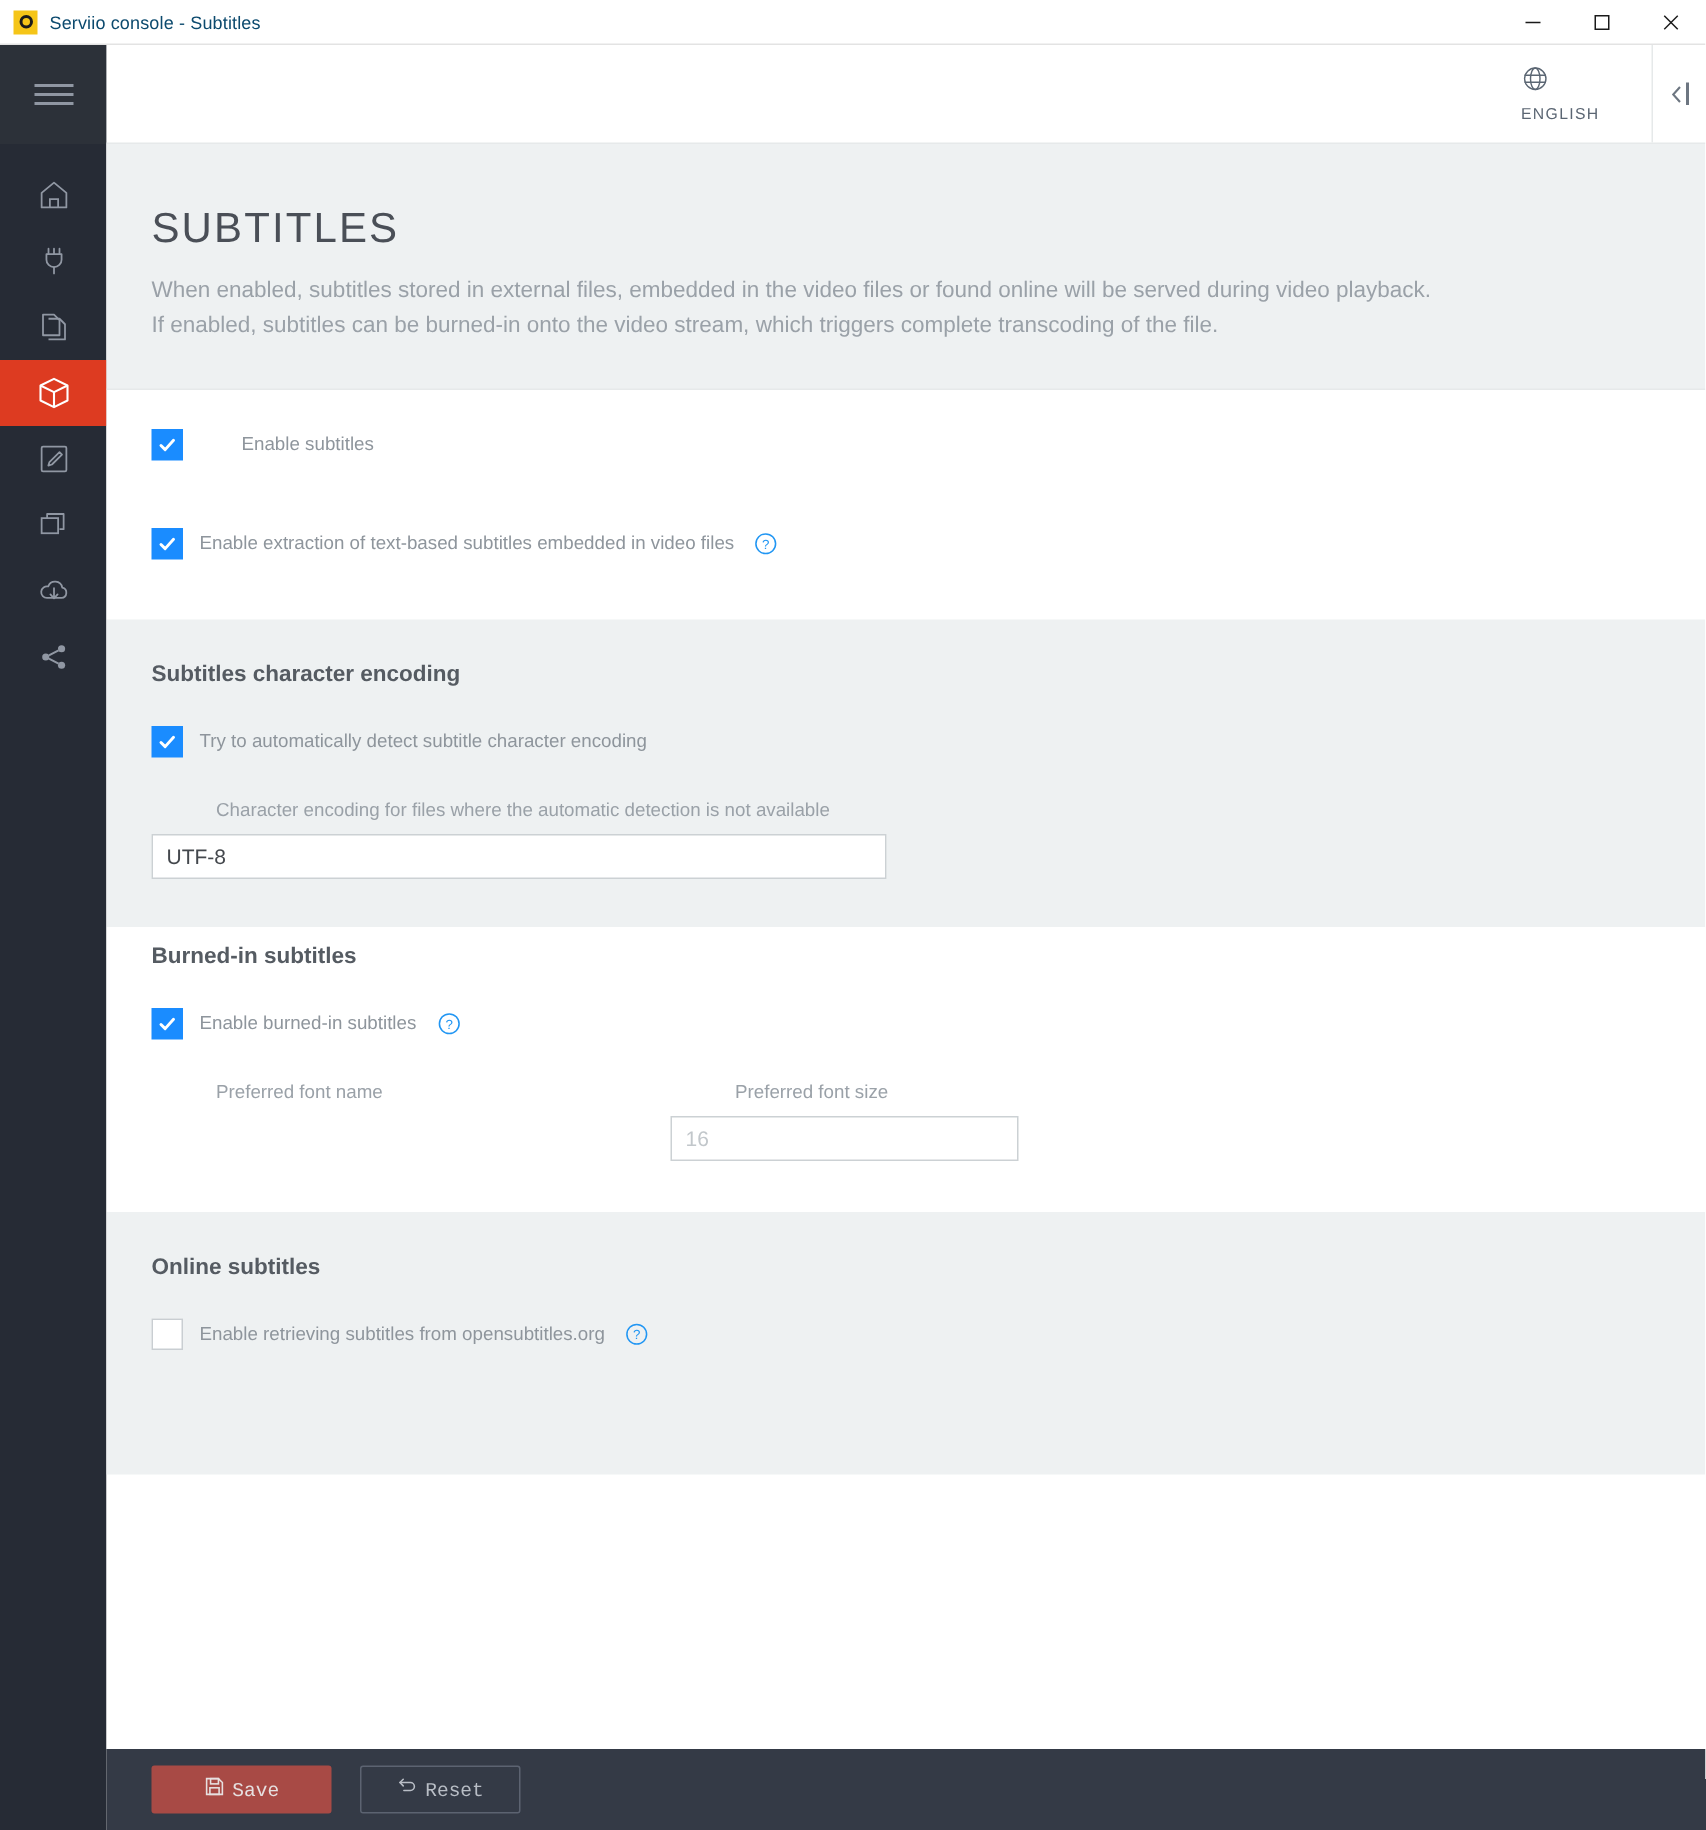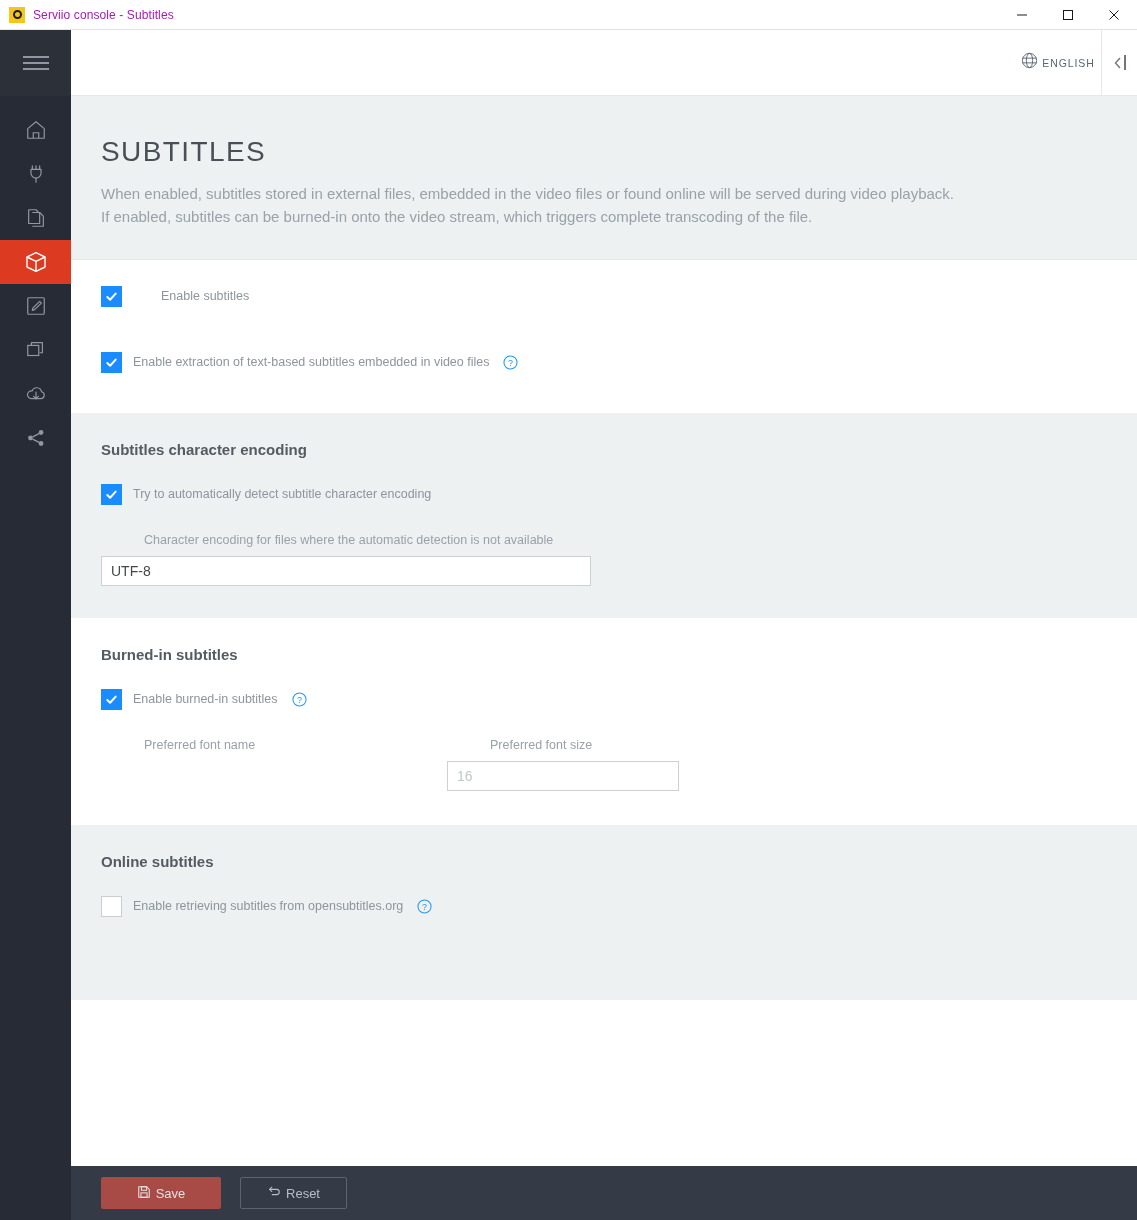--- a/index.html
+++ b/index.html
@@ -22,21 +22,21 @@
     width: 16px; height: 16px; margin-left: 9px; margin-right: 8px;
     background: #f5c518;
     display: flex; align-items: center; justify-content: center;
     flex: none;
   }
   .title-icon .ring {
     width: 9px; height: 9px; border-radius: 50%;
     border: 2.5px solid #1b1b1b;
   }
   .title-text {
-    font-size: 12px; color: #a21caf; letter-spacing: .1px;
+    font-size: 12px; color: #0c4a6e; letter-spacing: .1px;
   }
   .win-controls { margin-left: auto; display: flex; height: 30px; }
   .win-btn {
     width: 46px; height: 30px;
     display: flex; align-items: center; justify-content: center;
   }
   .win-btn svg { display: block; }
 
   
   .shell { display: flex; height: 1190px; width: 1137px; }
@@ -65,22 +65,22 @@
   .nav-item.active .ic { stroke: #ffffff; }
 
   
   .panel { flex: 1; display: flex; flex-direction: column; min-width: 0; }
 
   .topbar {
     height: 66px; background: #ffffff; border-bottom: 1px solid #e6e9ea;
     display: flex; align-items: stretch; justify-content: flex-end;
   }
   .lang {
-    width: 88px; display: flex; flex-direction: row;
-    align-items: center; justify-content: center; gap: 3px;
+    width: 88px; display: flex; flex-direction: column;
+    align-items: flex-start; justify-content: center; gap: 3px;
     border-right: 1px solid #e6e9ea;
   }
   .lang-label { font-size: 10.5px; color: #5b6673; letter-spacing: .9px; }
   .collapse {
     width: 35px; display: flex; align-items: center; justify-content: center;
   }
   .collapse .glyph { display: flex; align-items: center; gap: 1px; }
   .collapse .bar { width: 2px; height: 15px; background: #6d7681; }
 
   .content { flex: 1; overflow: hidden; background: #ffffff; }
@@ -144,21 +144,21 @@
   }
 
   
   .actionbar {
     height: 54px; background: #343a46;
     display: flex; align-items: center; padding-left: 30px; gap: 19px;
     flex: none;
   }
   .btn {
     height: 32px; display: flex; align-items: center; justify-content: center;
-    gap: 5px; font-size: 13px; font-family: Liberation Sans, sans-serif;
+    gap: 5px; font-size: 13px; font-family: Liberation Mono, monospace;
     cursor: pointer; border-radius: 2px;
   }
   .btn-save {
     width: 120px; background: #a84a45; color: #e6e0e0; border: none;
   }
   .btn-reset {
     width: 107px; background: transparent; color: #b9bec6;
     border: 1px solid #5c6371;
   }
 </style>
@@ -334,21 +334,21 @@
           <span class="cblabel">Try to automatically detect subtitle character encoding</span>
         </div>
         <div style="margin-top:28px;">
           <div class="field-label">Character encoding for files where the automatic detection is not available</div>
           <div style="width:490px;">
             <input class="txt" type="text" value="UTF-8" style="">
           </div>
         </div>
       </div>
 
-      <div class="section plain" style="padding:28px 30px 34px 30px;">
+      <div class="section plain" style="padding:11px 30px 34px 30px;">
         <h2>Burned-in subtitles</h2>
         <div class="cbrow">
           <span class="cbox on">
             <svg class="tick" width="13" height="13" viewBox="0 0 14 14" fill="none" stroke="#ffffff" stroke-width="2.1" stroke-linecap="round" stroke-linejoin="round">
                 <polyline points="2.5,7.5 5.5,10.5 11.5,3.8"></polyline>
               </svg>
           </span>
           <span class="cblabel">Enable burned-in subtitles</span>
           <span class="help">
             <svg width="15" height="15" viewBox="0 0 16 16" fill="none">

